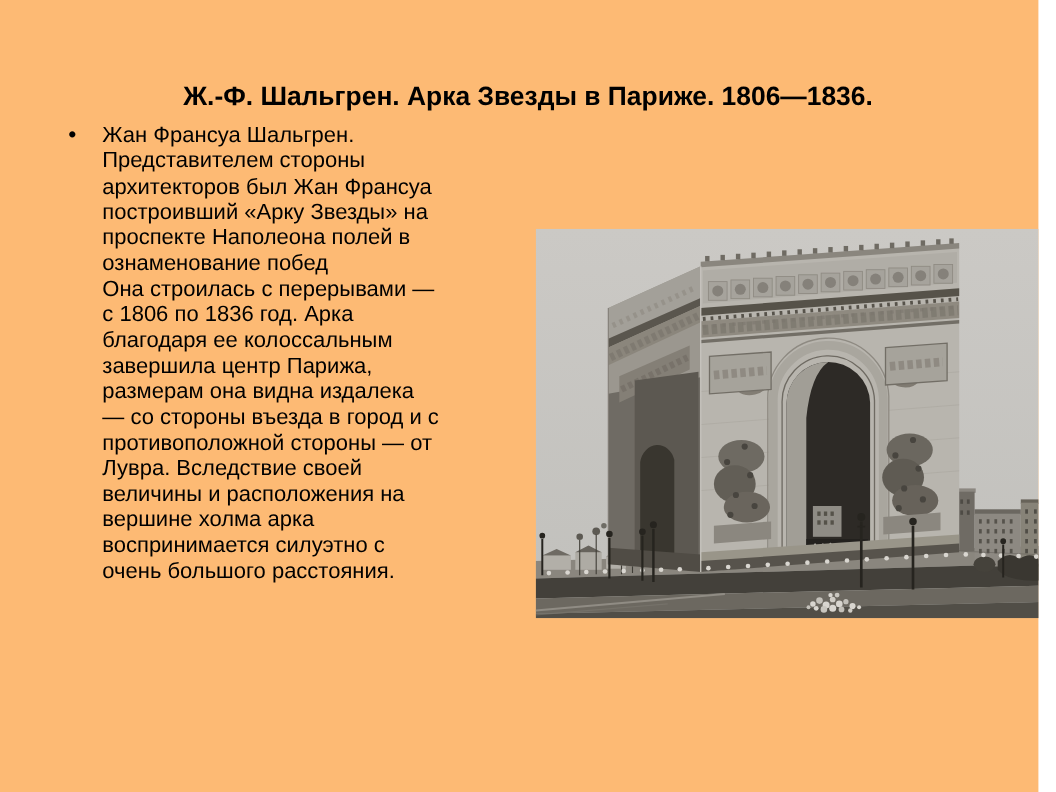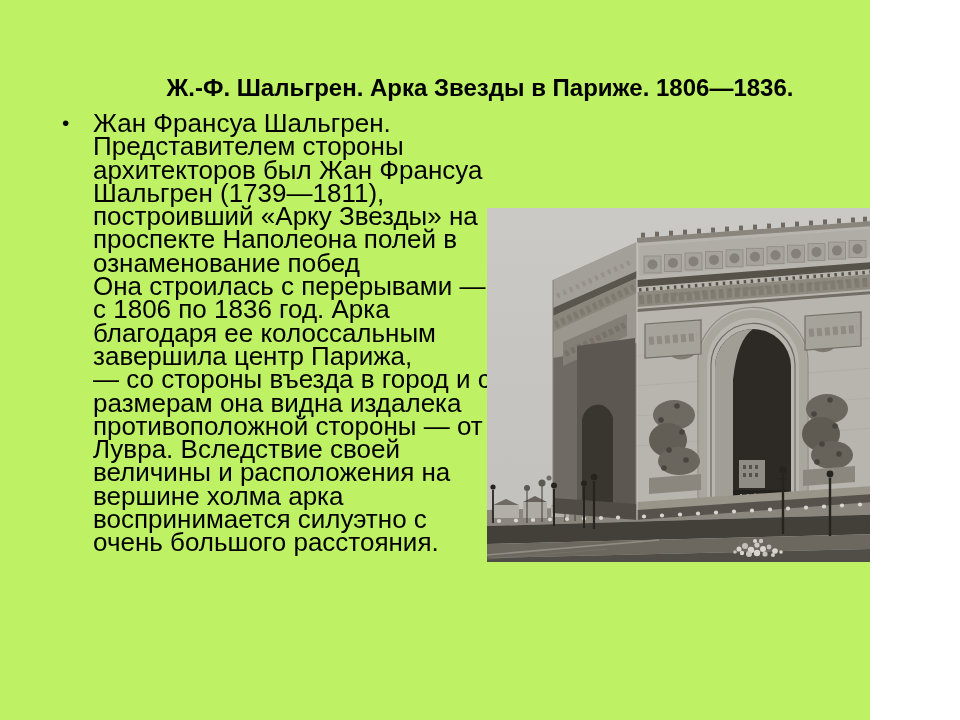--- a/index.html
+++ b/index.html
@@ -1,48 +1,47 @@
 <!DOCTYPE html>
 <html><head>
 <meta charset="utf-8">
 <style>
   html,body{margin:0;padding:0;background:#ffffff;}
   body{width:960px;height:720px;font-family:"Liberation Sans",sans-serif;color:#000;}
-  .slide{position:relative;width:870px;height:720px;background:#bef264;overflow:hidden;}
+  .slide{position:relative;width:944px;height:720px;background:#fdba74;overflow:hidden;}
   .title{position:absolute;left:0;top:73px;width:960px;text-align:center;
          font-size:24px;font-weight:bold;line-height:30px;letter-spacing:0;}
   .bullet{position:absolute;left:62px;top:111px;font-size:21px;line-height:23.3px;}
-  .body{position:absolute;left:93px;top:112px;width:400px;font-size:26px;line-height:23.3px;}
+  .body{position:absolute;left:93px;top:112px;width:400px;font-size:20px;line-height:23.3px;}
   .body .line{white-space:nowrap;height:23.3px;}
   .photo{position:absolute;left:487px;top:208px;width:473px;height:354px;}
   .photo svg{display:block;width:473px;height:354px;}
 </style>
 </head>
 <body>
 
 <div class="slide">
 
   <div class="title">Ж.-Ф. Шальгрен. Арка Звезды в Париже. 1806—1836.</div>
 
   <div class="bullet">•</div>
 
   <div class="body">
     <div class="line">Жан Франсуа Шальгрен.</div>
     <div class="line">Представителем стороны</div>
     <div class="line">архитекторов был Жан Франсуа</div>
-    <div class="line">Шальгрен (1739—1811),</div>
     <div class="line">построивший «Арку Звезды» на</div>
     <div class="line">проспекте Наполеона полей в</div>
     <div class="line">ознаменование побед</div>
     <div class="line">Она строилась с перерывами —</div>
     <div class="line">с 1806 по 1836 год. Арка</div>
     <div class="line">благодаря ее колоссальным</div>
     <div class="line">завершила центр Парижа,</div>
+    <div class="line">размерам она видна издалека</div>
     <div class="line">— со стороны въезда в город и с</div>
-    <div class="line">размерам она видна издалека</div>
     <div class="line">противоположной стороны — от</div>
     <div class="line">Лувра. Вследствие своей</div>
     <div class="line">величины и расположения на</div>
     <div class="line">вершине холма арка</div>
     <div class="line">воспринимается силуэтно с</div>
     <div class="line">очень большого расстояния.</div>
   </div>
 
   <div class="photo">
     <svg viewBox="0 0 473 354" xmlns="http://www.w3.org/2000/svg">

